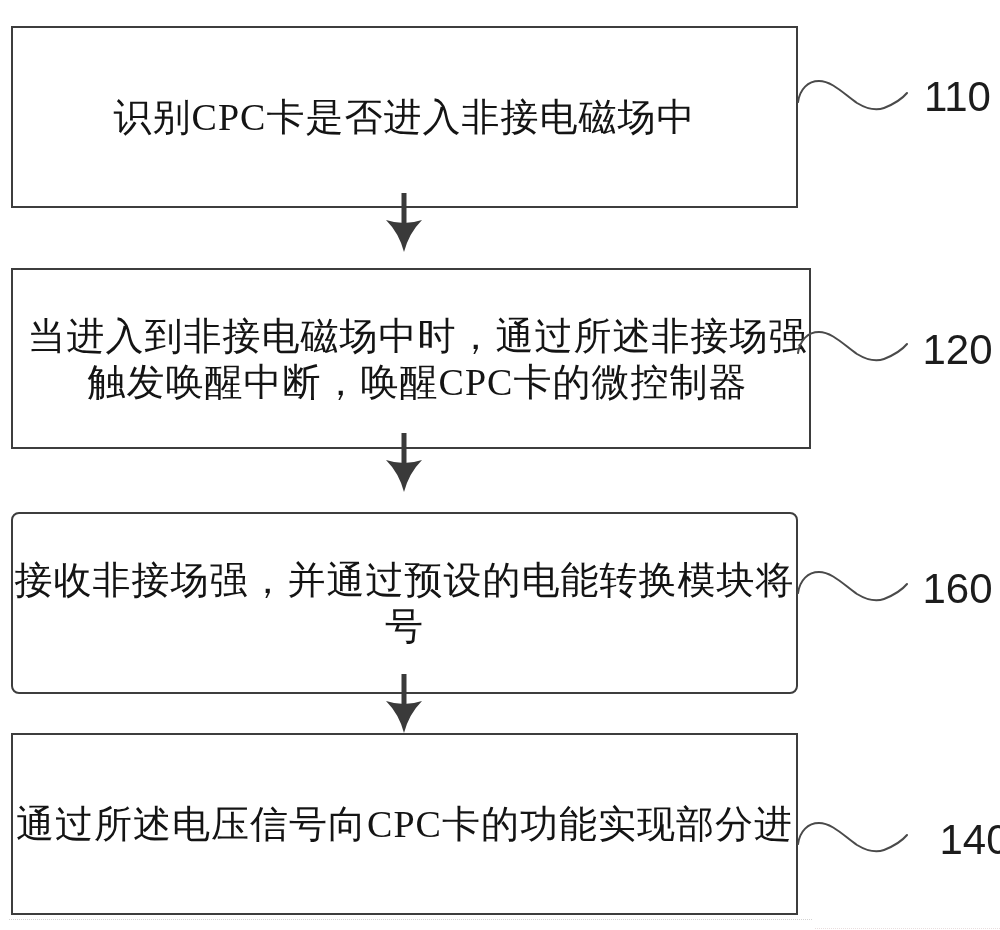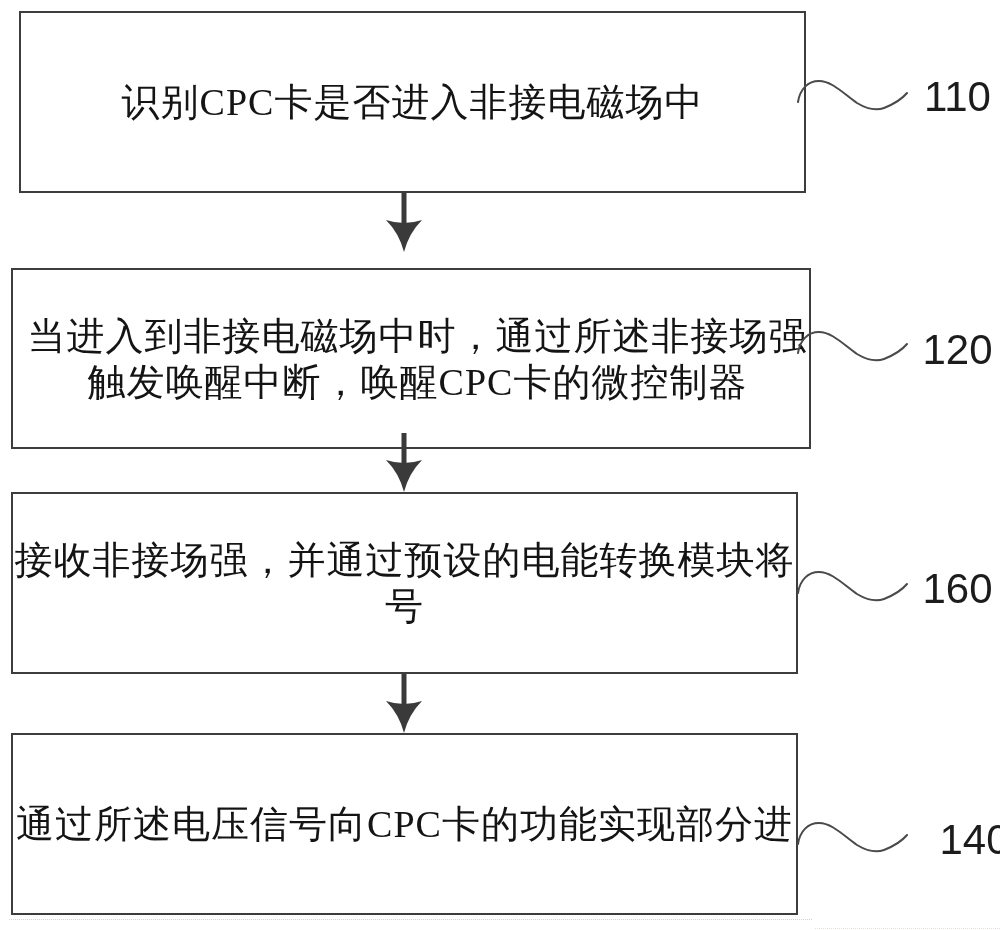--- a/index.html
+++ b/index.html
@@ -27,23 +27,23 @@
     align-items: center;
     text-align: center;
     color: var(--text-color, #141414);
     font-size: 38px;
     line-height: 46px;
     letter-spacing: 1px;
   }
   .flow-box .text-line {
     white-space: nowrap;
   }
-  #box-1 { top: 11px;  height: 178px; margin-left: 8px; }
+  #box-1 { top: 26px;  height: 178px; }
   #box-2 { top: 268px; height: 177px; padding-left: 13px; }
-  #box-3 { top: 492px; height: 178px; }
+  #box-3 { top: 512px; height: 178px; border-radius: 8px; }
   #box-4 { top: 733px; height: 178px; text-align: right; }
 
   .flow-arrow {
     position: absolute;
     left: 384px;
     width: 40px;
     height: 59px;
   }
   #arrow-1 { top: 193px; }
   #arrow-2 { top: 433px; }

